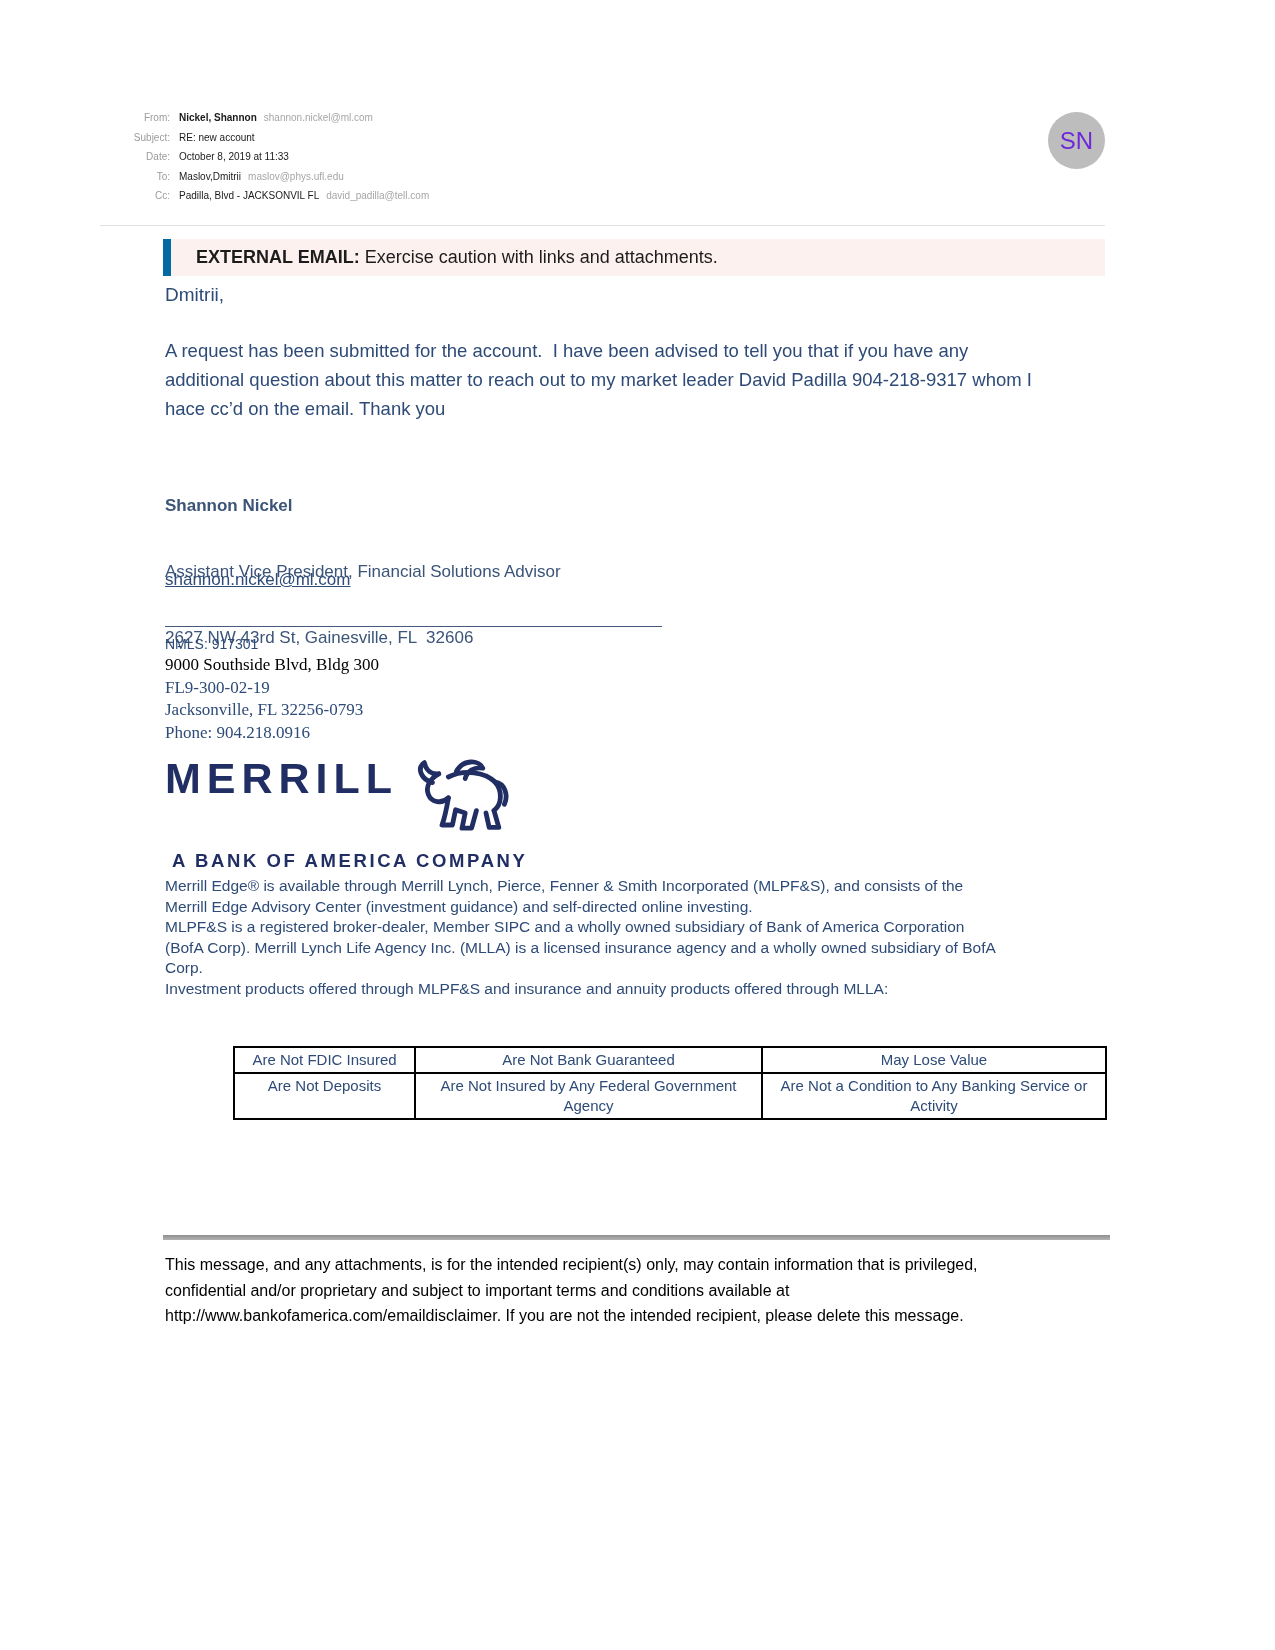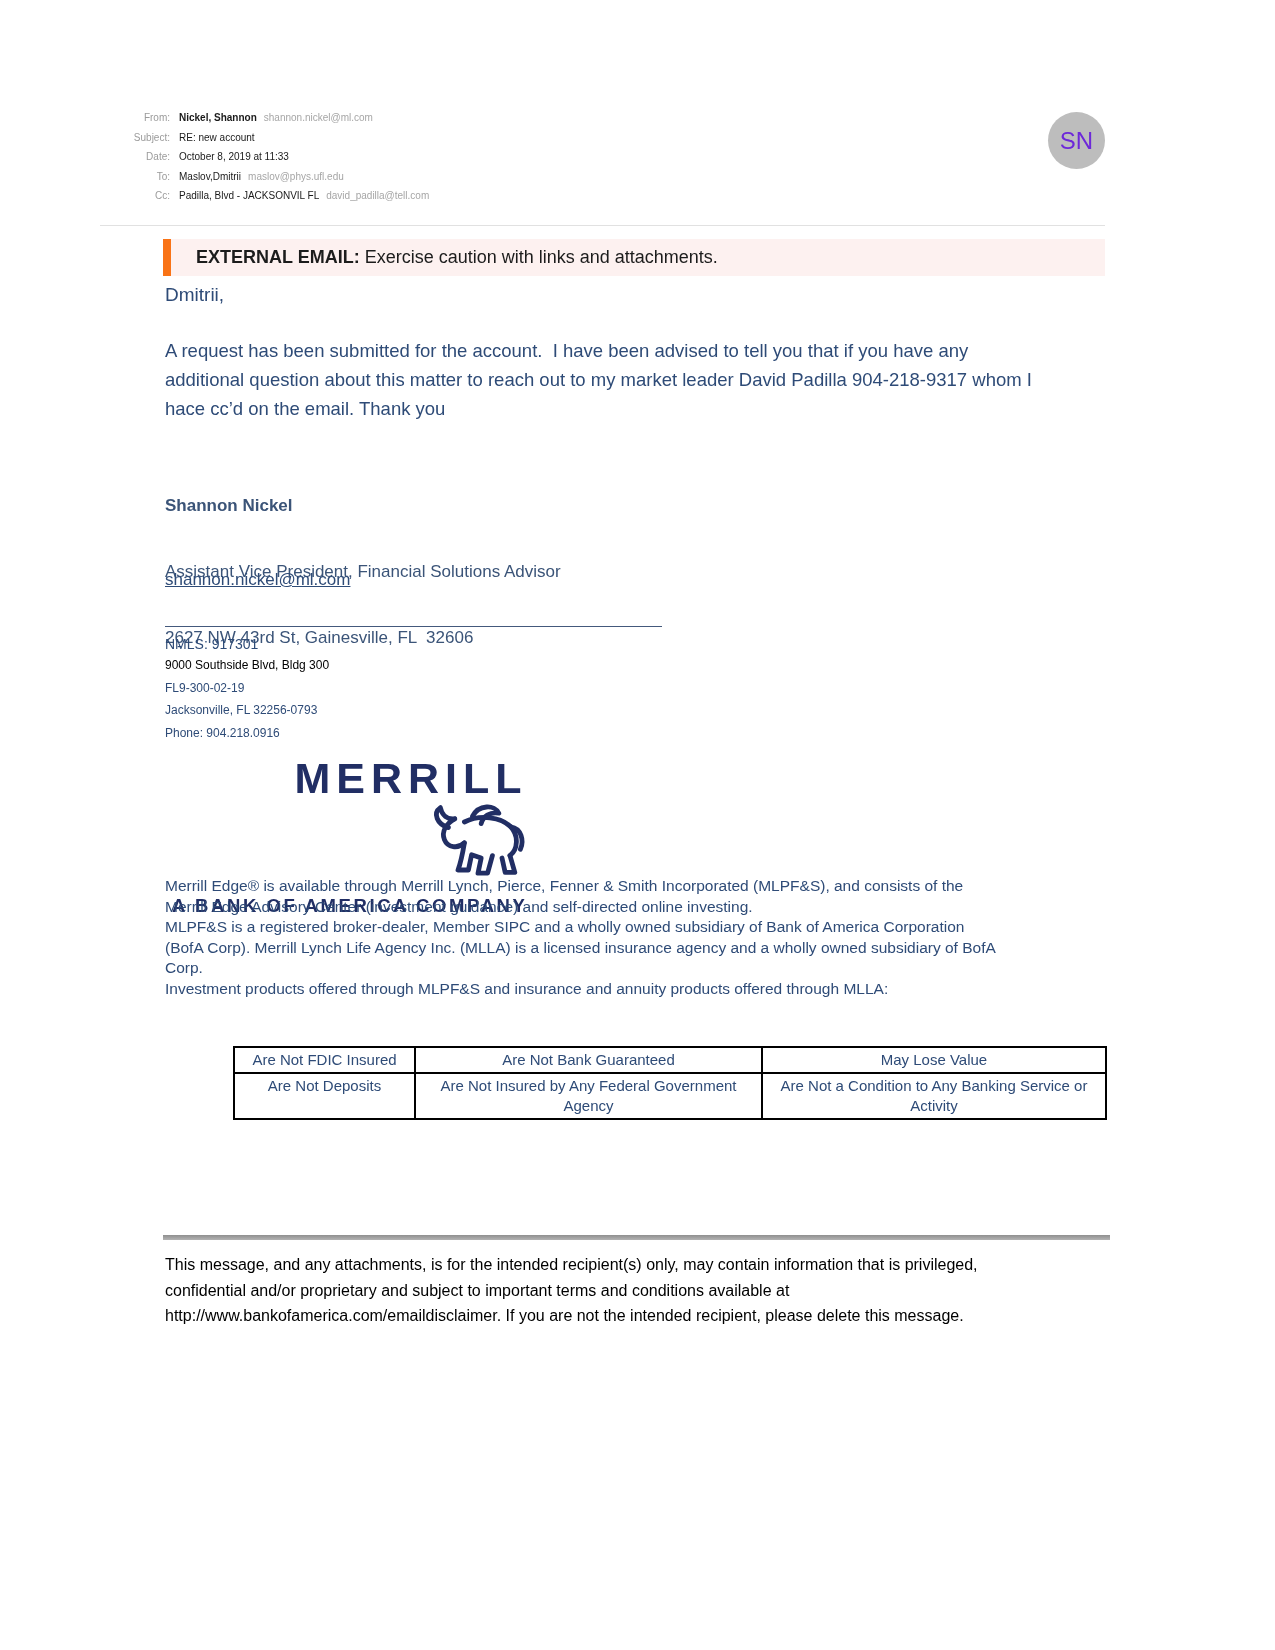--- a/index.html
+++ b/index.html
@@ -16,44 +16,44 @@
   .hval.bold { font-weight:bold; }
   .hmail { margin-left:7px; color:#a6a6a6; white-space:pre; }
   .avatar {
     position:absolute; top:112px; left:1048px; width:57px; height:57px; border-radius:50%;
     background:#bdbdbd; color:#6d28d9; font-size:24px; display:flex; align-items:center; justify-content:center;
   }
   .header-sep { position:absolute; top:225px; left:100px; width:1005px; height:0; border-top:1px solid #e1e1e1; }
   
   .banner {
     position:absolute; top:239px; left:163px; width:942px; height:37px;
-    background:#fdf1f0; border-left:8px solid #f97316; display:flex; align-items:center;
+    background:#fdf1f0; border-left:8px solid #0369a1; display:flex; align-items:center;
     padding-left:25px; font-size:18px; color:#1c1c1c;
   }
   .banner .b { font-weight:bold; }
   .banner .r { white-space:pre; }
   
   .blue { color:#2e4b77; }
   .greeting { position:absolute; top:284px; left:165px; font-size:19px; }
   .bodypara {
     position:absolute; top:336px; left:165px; width:880px; font-size:18.5px; line-height:29px;
     white-space:pre-wrap;
   }
   
   .sigblock { position:absolute; top:451px; left:165px; font-size:17px; line-height:22px; color:#3b5478; white-space:pre-wrap; }
   .signame { font-weight:bold; }
   .phoneline { position:absolute; top:533px; left:165px; font-size:17px; font-weight:bold; }
   .sigemail { position:absolute; top:570px; left:165px; font-size:17px; text-decoration:underline; cursor:pointer; }
   .nmls { position:absolute; top:592px; left:165px; font-size:14px;margin-top:44px; }
   .sigline { position:absolute; top:626px; left:165px; width:497px; border-top:1.5px solid #44597c; }
   .sigdash { position:absolute; top:637px; left:177px; font-size:15px; }
-  .office { position:absolute; top:654px; left:165px; font-size:12px; line-height:22.5px; }
+  .office { position:absolute; top:654px; left:165px; font-size:17px; line-height:22.5px;font-family:Liberation Serif, serif; }
   
   .logo { position:absolute; top:757px; left:165px; }
-  .logo-row { display:flex; align-items:flex-end;flex-direction:column; }
+  .logo-row { display:flex; align-items:flex-start; }
   .logo-brand { font-size:43px; font-weight:bold; letter-spacing:6px; color:#212e64; line-height:1; padding-bottom:2px; }
   .logo-bull { width:108px; height:88px; margin-left:6px; margin-bottom:-4px; }
   .logo-tag { margin-top:9px; margin-left:7px; font-size:18.5px; font-weight:bold; letter-spacing:2.6px; color:#212e64; }
   
   .disclaimer { position:absolute; top:876px; left:165px; width:835px; font-size:15.5px; line-height:20.5px; }
   .disclaimer p { margin:0; }
   
   .disc-table { position:absolute; top:1046px; left:233px; border-collapse:collapse; }
   .disc-table td {
     border:2.5px solid #000; color:#2e4b77; font-size:15px; line-height:20px;

